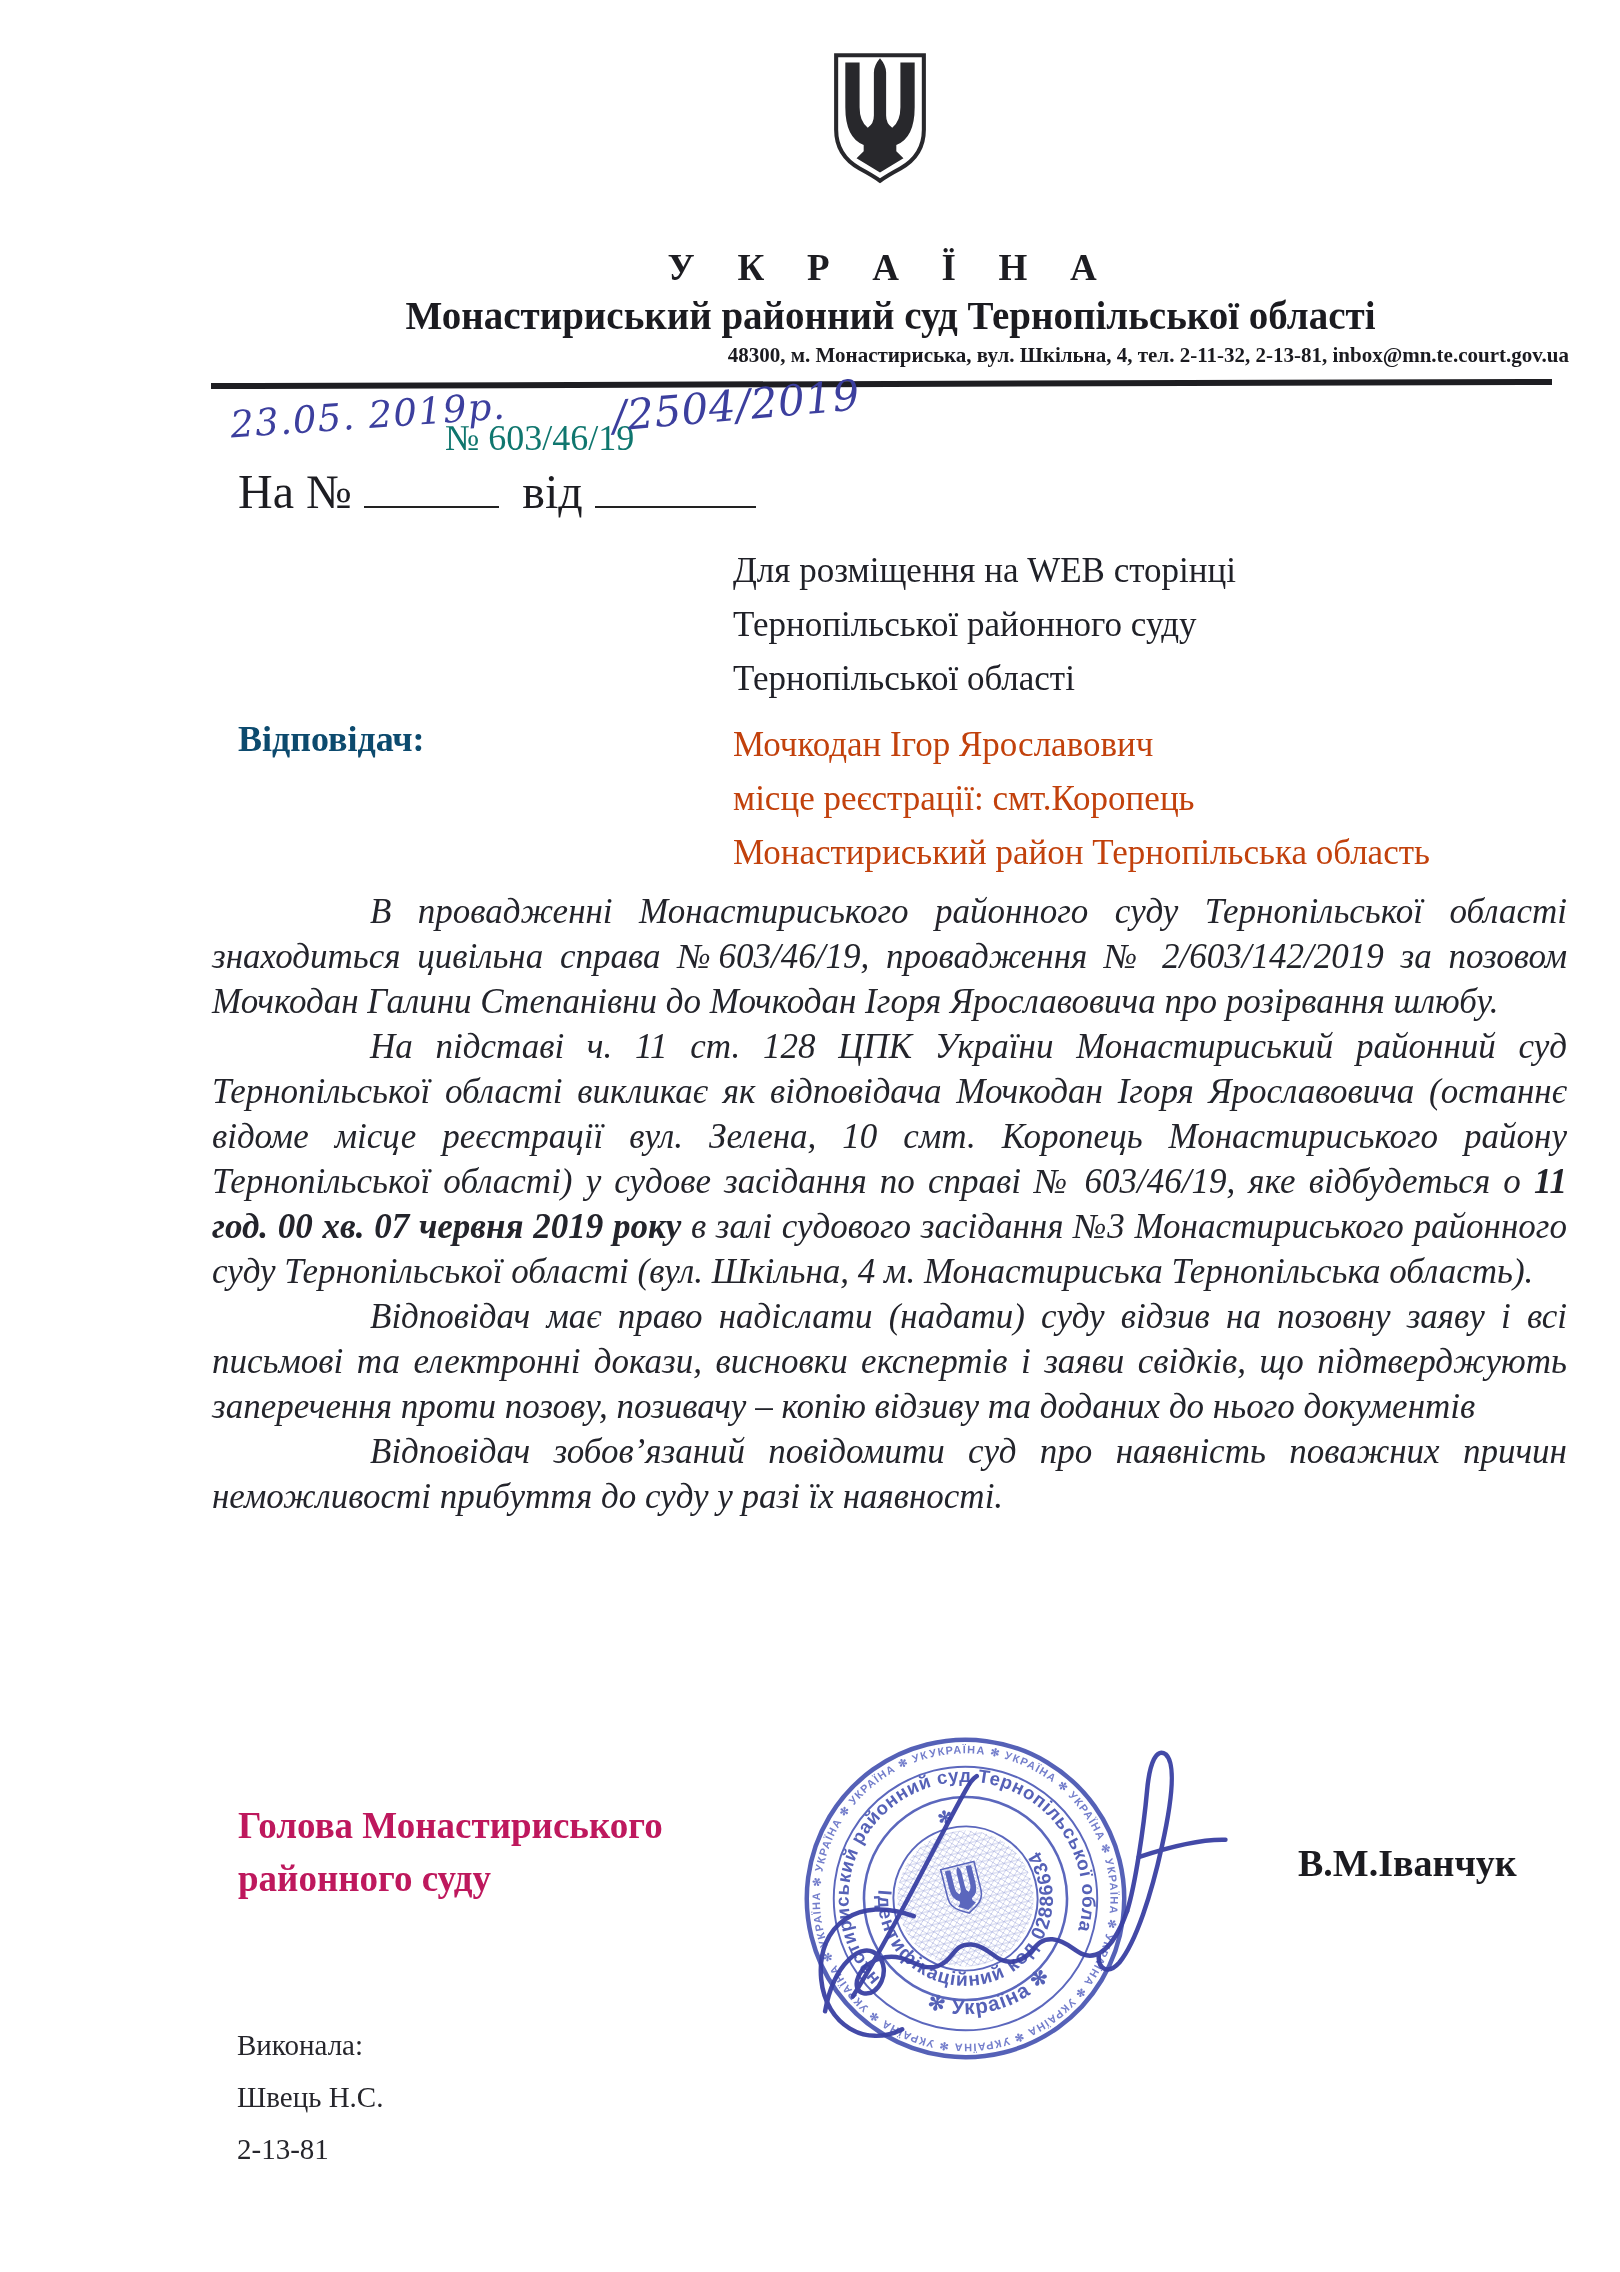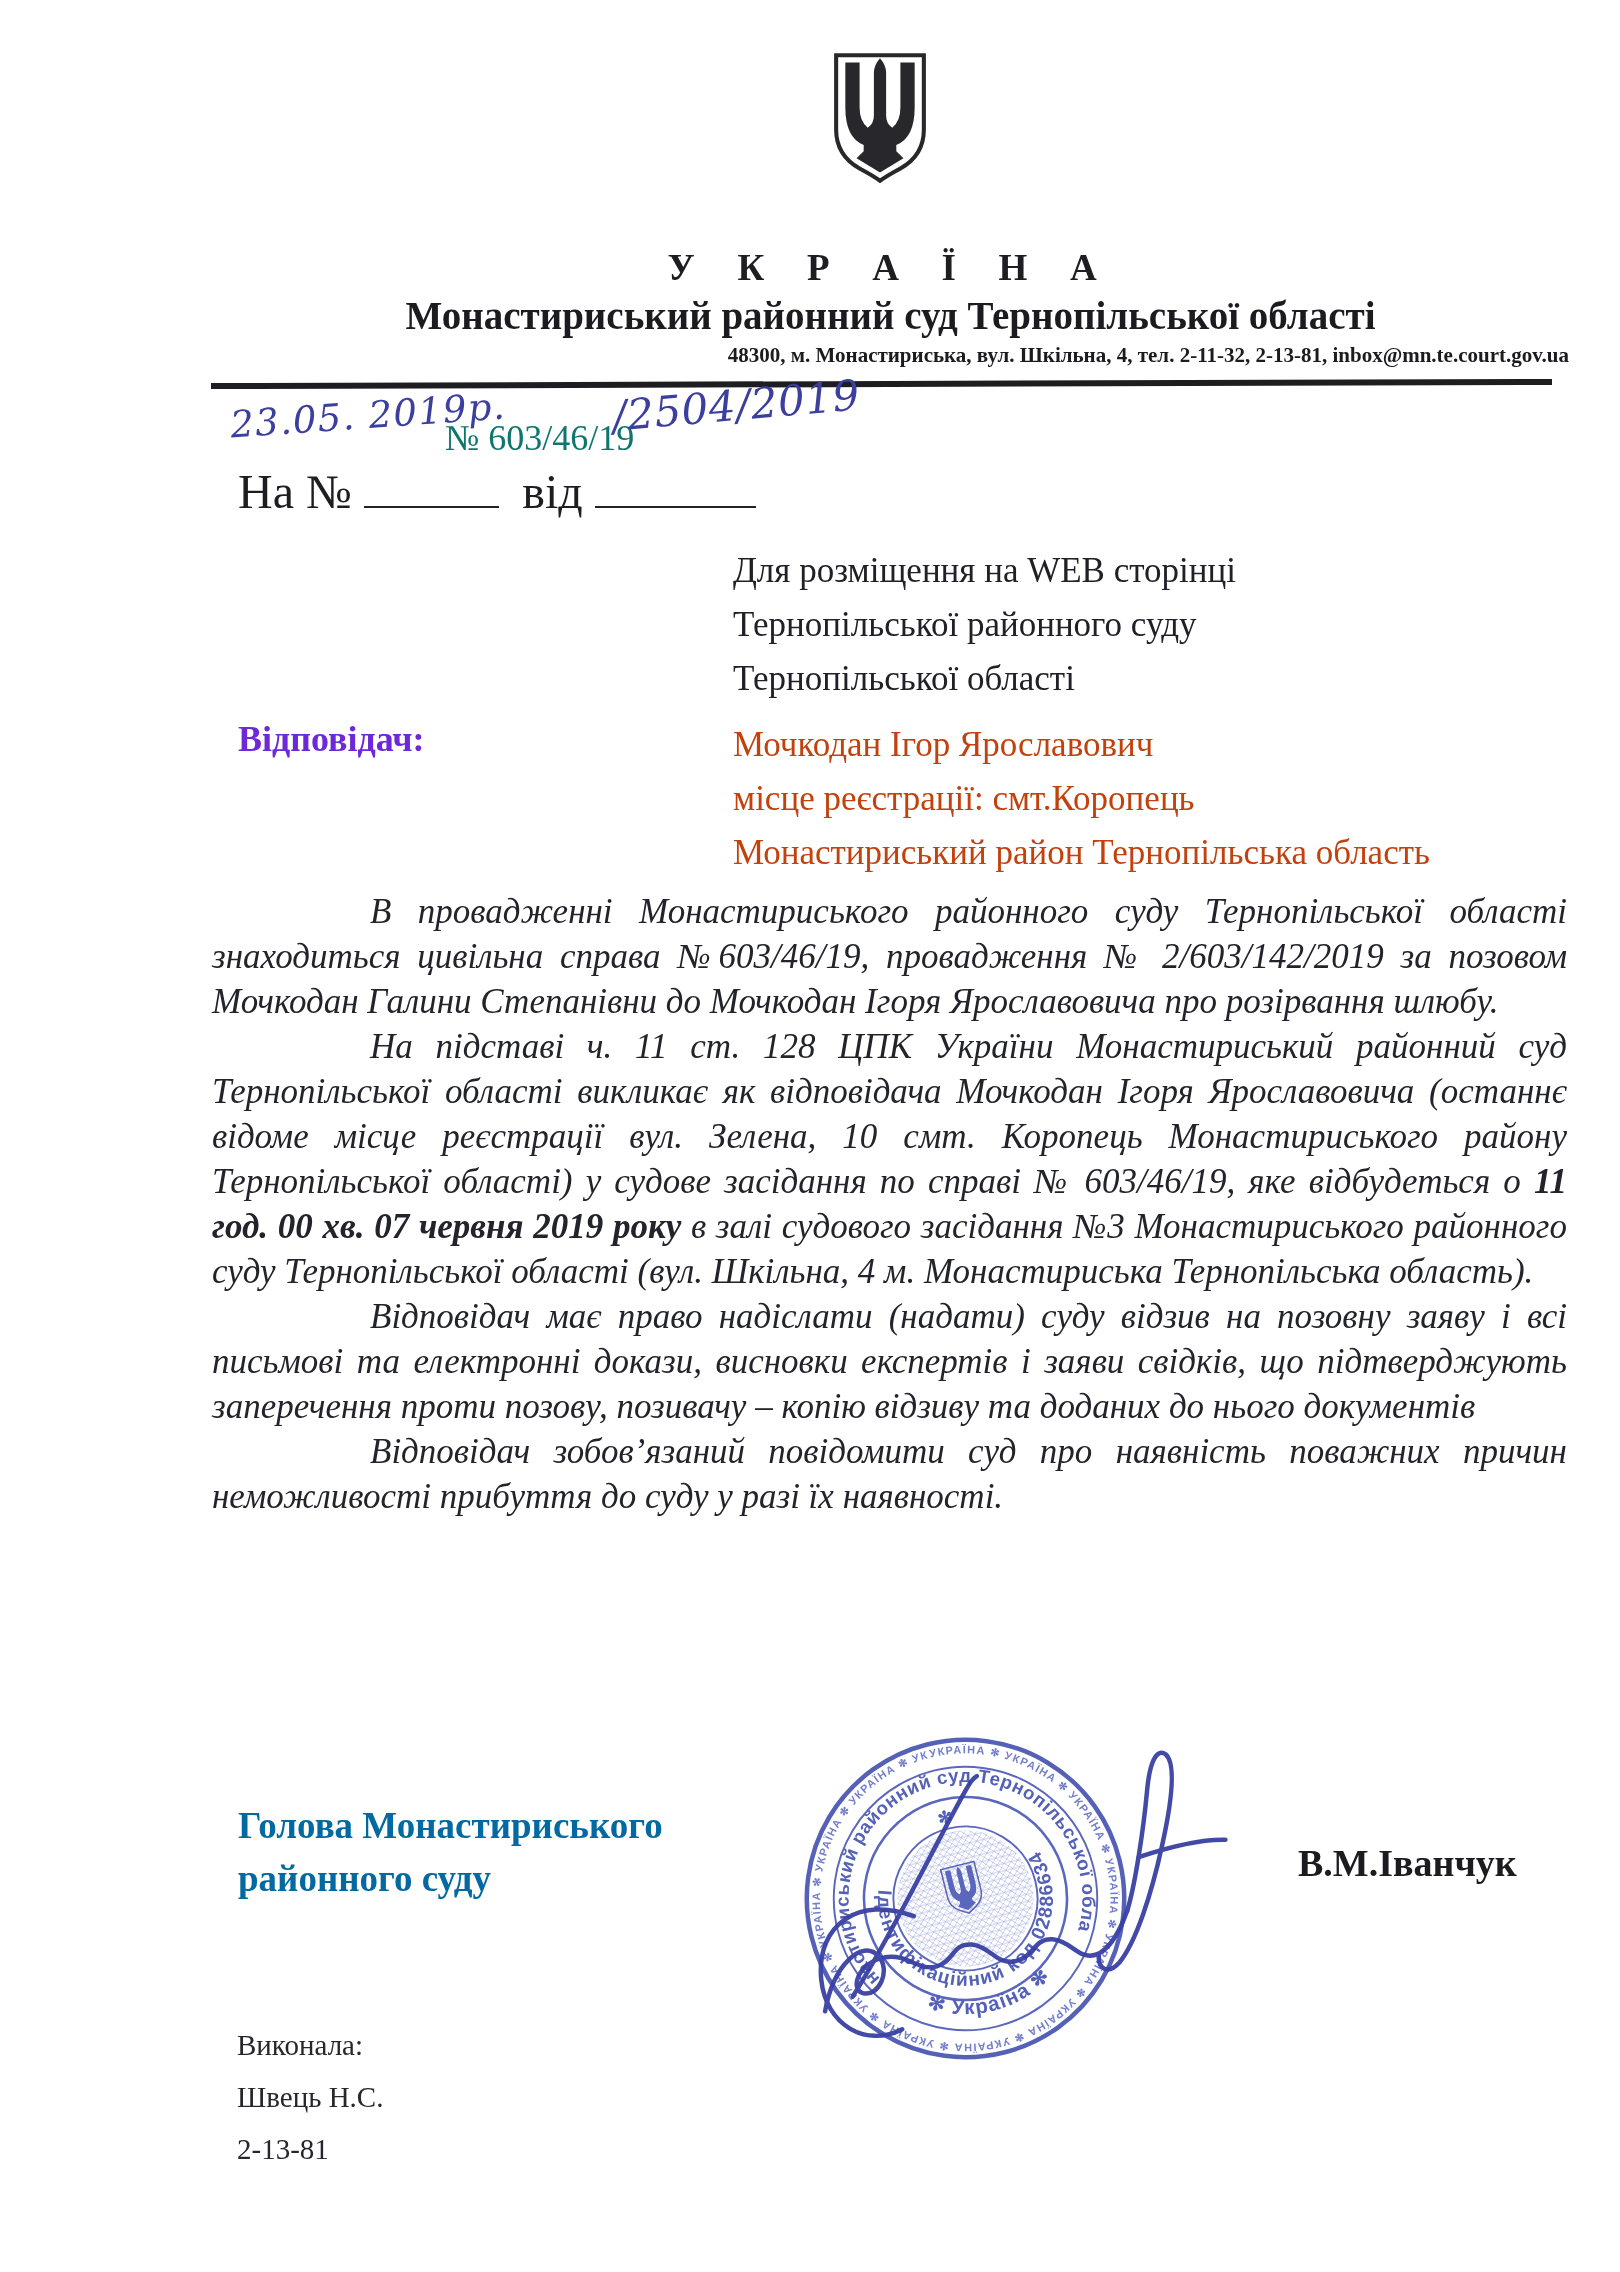--- a/index.html
+++ b/index.html
@@ -36,30 +36,30 @@
   .hw{font-family:"DejaVu Serif", serif;font-style:italic;color:#3c3f9e;}
   .hw-date{left:230px;top:394px;font-size:37px;transform:rotate(-4deg);letter-spacing:1.3px;}
   .case-number{left:445px;top:417px;font-size:36px;color:#0f766e;}
   .hw-number{left:612px;top:381px;font-size:42px;transform:rotate(-5deg);letter-spacing:0.6px;}
   .reply-line{left:238px;top:464px;font-size:48px;color:#1d1d22;}
   .blank{display:inline-block;border-bottom:2.6px solid #222;height:33px;}
   .blank1{width:135px;margin-right:11.6px;}
   .blank2{width:161px;}
   
   .recipient{left:733px;top:544px;width:708px;font-size:35px;line-height:54px;color:#202128;}
-  .respondent-label{left:238px;top:718px;font-size:36px;font-weight:bold;color:#6d28d9;}
+  .respondent-label{left:238px;top:718px;font-size:36px;font-weight:bold;color:#0c4a6e;}
   .respondent{left:733px;top:718px;width:798px;font-size:35px;line-height:54px;color:#c2410c;}
   
   .body-text{
     left:212px;top:889px;width:1355px;
     font-size:35px;line-height:45px;text-align:justify;color:#23242b;
   }
   .body-text p{margin:0;text-indent:158px;font-style:italic;}
   
-  .signer-title{left:238px;top:1799px;font-size:37px;font-weight:bold;line-height:53px;color:#0369a1;}
+  .signer-title{left:238px;top:1799px;font-size:37px;font-weight:bold;line-height:53px;color:#be185d;}
   .signer-name{left:1298px;top:1841px;font-size:38px;font-weight:bold;color:#1b1b20;}
   .executor{left:237px;top:2019px;font-size:29px;line-height:52px;color:#26262c;}
   
   .stamp{left:801px;top:1734px;width:329px;height:329px;color:#4350b0;opacity:.9;}
   .stamp text{font-family:"Liberation Sans", sans-serif;font-weight:bold;fill:#4350b0;}
   .stamp .micro{fill:#6470c6;}
   .signature{left:740px;top:1672px;width:611px;height:482px;}
 </style>
 </head>
 <body>

